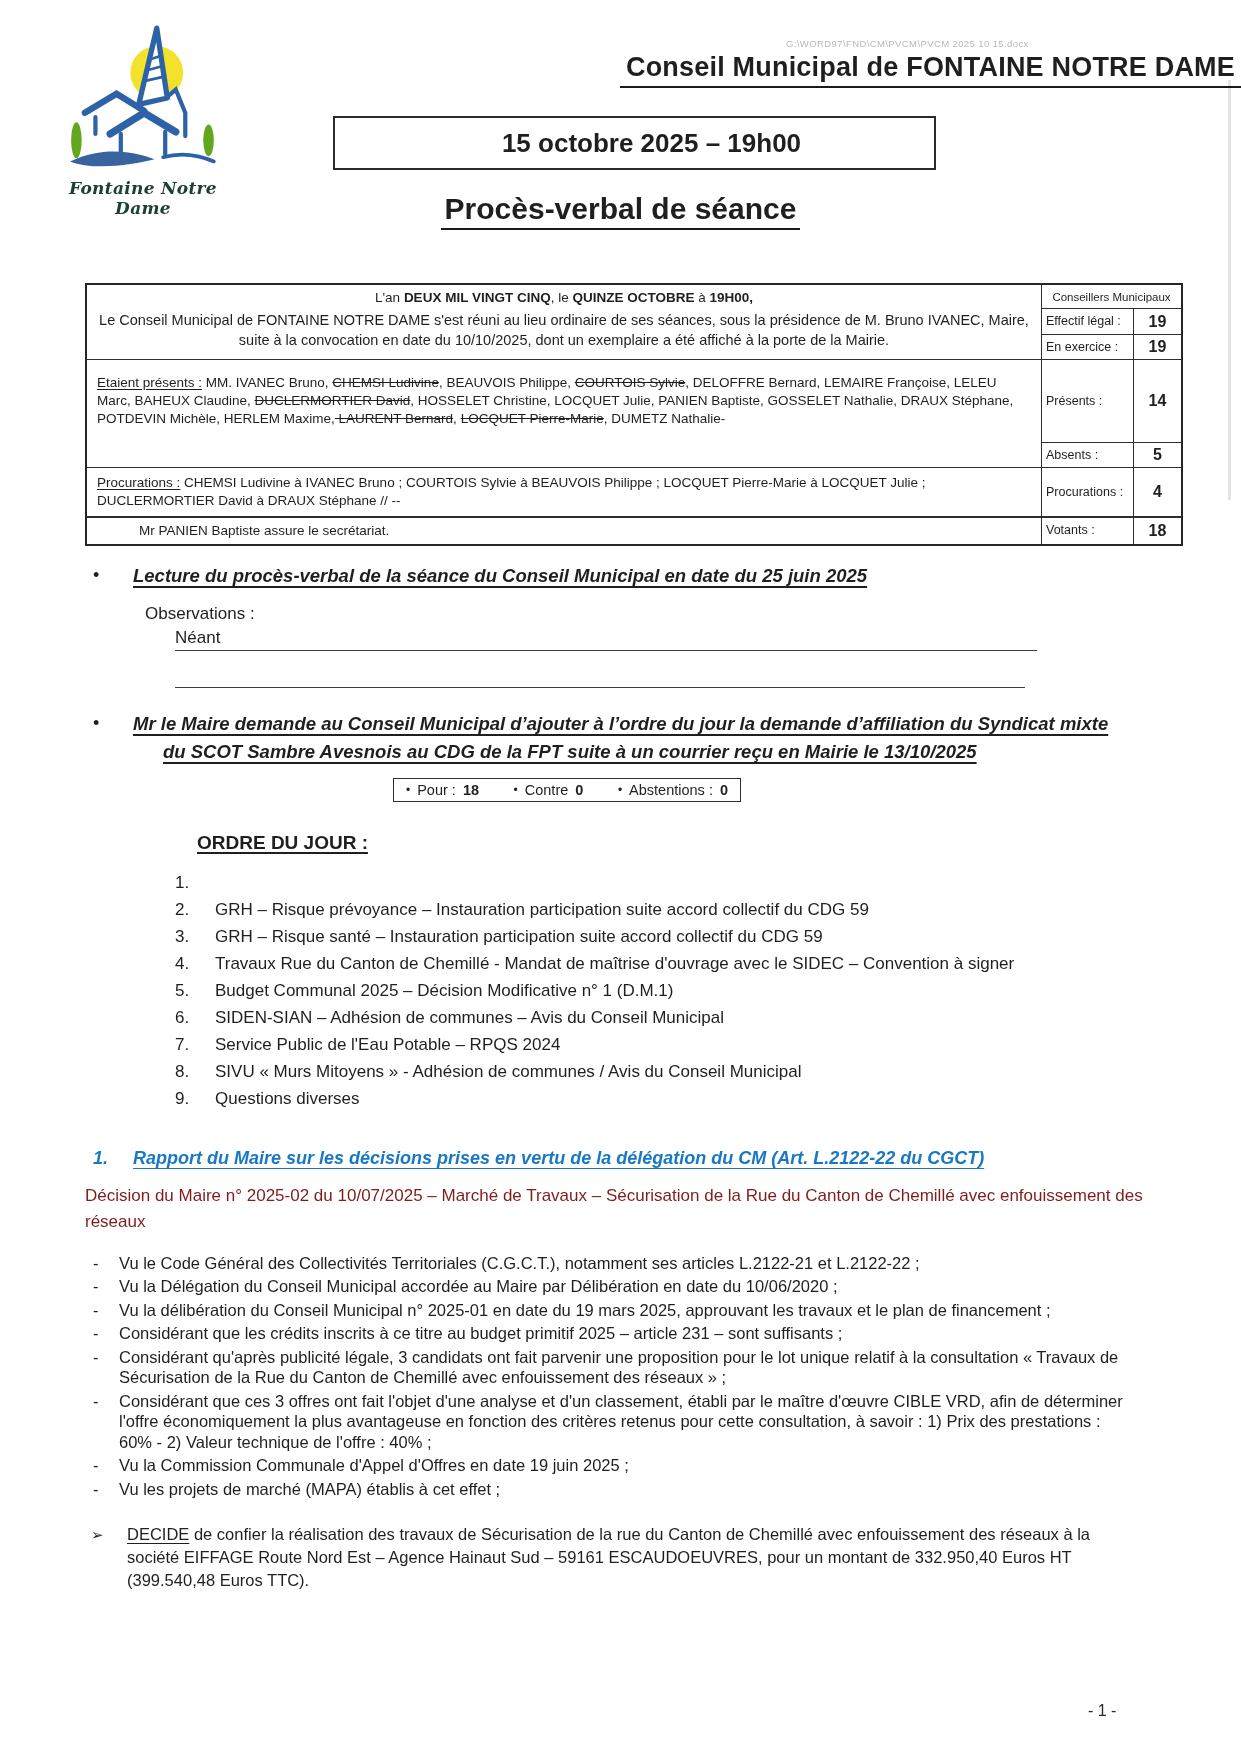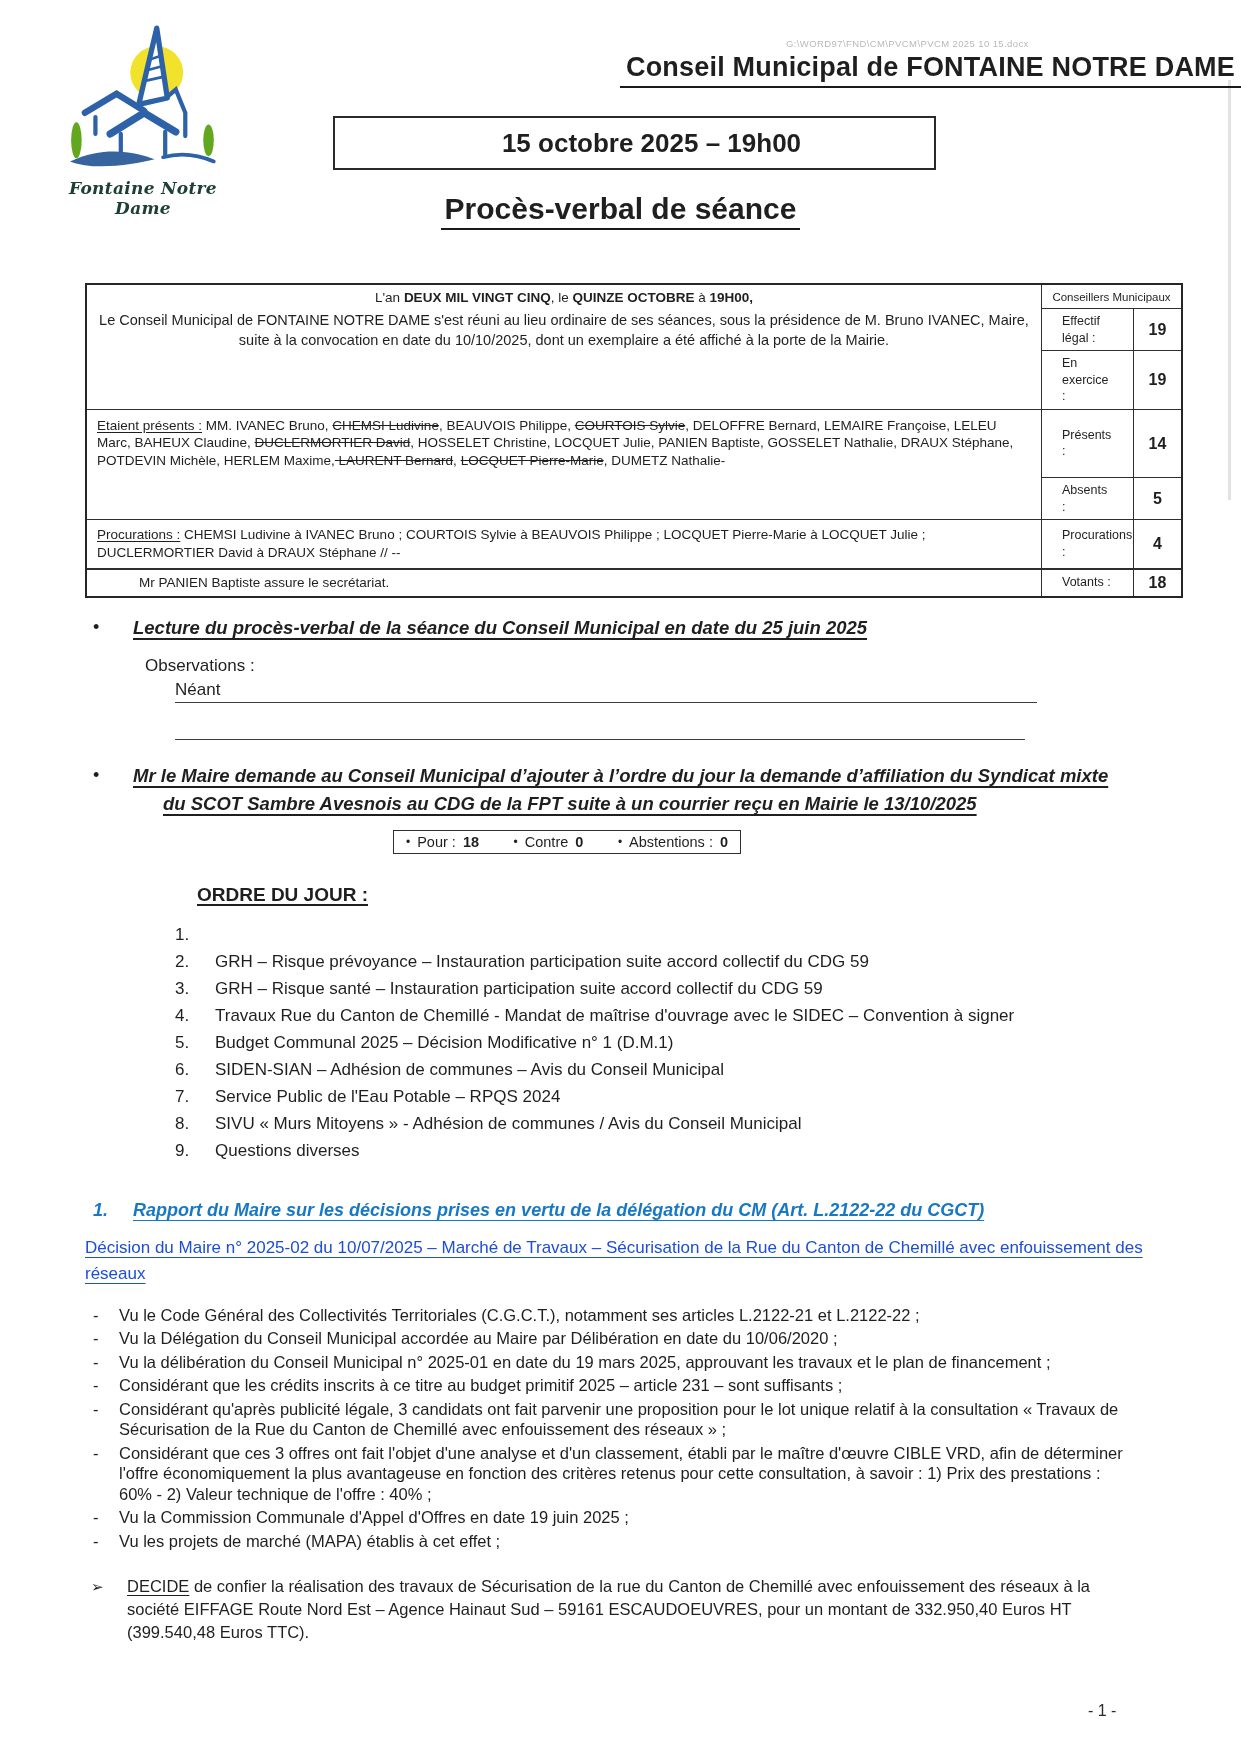--- a/index.html
+++ b/index.html
@@ -29,28 +29,28 @@
 
   
   .att-table{display:grid;grid-template-columns:1fr 92px 48px;border:2px solid #262626;
     font-size:13.5px;line-height:1.32;}
   .att-table .c{border-top:1px solid #2e2e2e;border-left:1px solid #2e2e2e;}
   .att-table .r1{border-top:none;}
   .att-table .c1{border-left:none;}
   .cell-intro{grid-column:1;grid-row:1/4;padding:4px 10px 4px 10px;}
   .intro-line{text-align:center;margin-bottom:3px;}
   .intro-par{text-align:center;font-size:14.5px;line-height:1.38;}
-  .cell-presents{grid-column:1;grid-row:4;padding:7px 10px;}
+  .cell-presents{grid-column:1;grid-row:4;padding:14px 10px;}
   .cell-absents{grid-column:1;grid-row:5;padding:0;}
   .abs-sub{padding:8px 10px 6px 10px;}
   .abs-sub2{border-top:1.5px dashed #4a4a4a;padding:5px 10px 5px 10px;}
   .cell-proc{grid-column:1;grid-row:6;padding:6px 10px;}
   .cell-secr{grid-column:1;grid-row:7;padding:4px 10px 4px 52px;border-top-width:2px;}
   .cnt-head{grid-column:2/4;grid-row:1;font-size:11.5px;text-align:center;padding:5px 2px 3px 2px;}
-  .cnt-lbl{grid-column:2;font-size:12.5px;padding:4px 20px;display:flex;align-items:center;}
+  .cnt-lbl{grid-column:2;font-size:12.5px;padding:4px 4px;display:flex;align-items:center;}
   .cnt-val{grid-column:3;font-size:16px;font-weight:bold;display:flex;align-items:center;justify-content:center;}
   .r7{border-top-width:2px !important;}
   .lbl{text-decoration:underline;text-underline-offset:2px;}
 
   
   .bullet-row{display:flex;margin-top:16px;}
   .bullet-glyph{width:40px;padding-left:8px;font-size:18px;line-height:26px;}
   .bullet-text{flex:1;font-size:18.5px;font-weight:bold;font-style:italic;line-height:28px;
     text-decoration:underline;text-underline-offset:4px;text-decoration-thickness:1.5px;
     padding-left:30px;text-indent:-30px;max-width:960px;}
@@ -72,22 +72,22 @@
   .odj-list{margin-top:18px;}
   .odj-item{display:flex;margin-bottom:6px;font-size:17px;line-height:21px;}
   .odj-num{width:40px;text-align:left;padding-left:90px;box-sizing:content-box;}
   .odj-text{flex:1;}
 
   
   .s1-head{display:flex;margin-top:36px;color:#1878c4;}
   .s1-num{width:40px;padding-left:8px;font-size:18px;font-weight:bold;font-style:italic;line-height:26px;}
   .s1-title{flex:1;font-size:18px;font-weight:bold;font-style:italic;line-height:26px;
     text-decoration:underline;text-underline-offset:4px;}
-  .s1-decision{margin-top:12px;color:#1d4ed8;font-size:17px;line-height:26px;
-    text-decoration:underline;text-underline-offset:4px;max-width:1080px;}
+  .s1-decision{margin-top:12px;color:#7f1d1d;font-size:17px;line-height:26px;
+    text-underline-offset:4px;max-width:1080px;}
   .dash-list{margin-top:18px;}
   .dash-item{display:flex;margin-bottom:3px;font-size:16.5px;line-height:20.5px;}
   .dash-glyph{width:26px;padding-left:8px;}
   .dash-text{flex:1;max-width:1010px;}
 
   
   .decide-row{display:flex;margin-top:24px;}
   .decide-arrow{width:36px;padding-left:6px;font-size:15px;line-height:23px;}
   .decide-text{flex:1;font-size:16.5px;line-height:23px;max-width:1000px;}
   .decide-text .u{text-decoration:underline;text-underline-offset:3px;}

